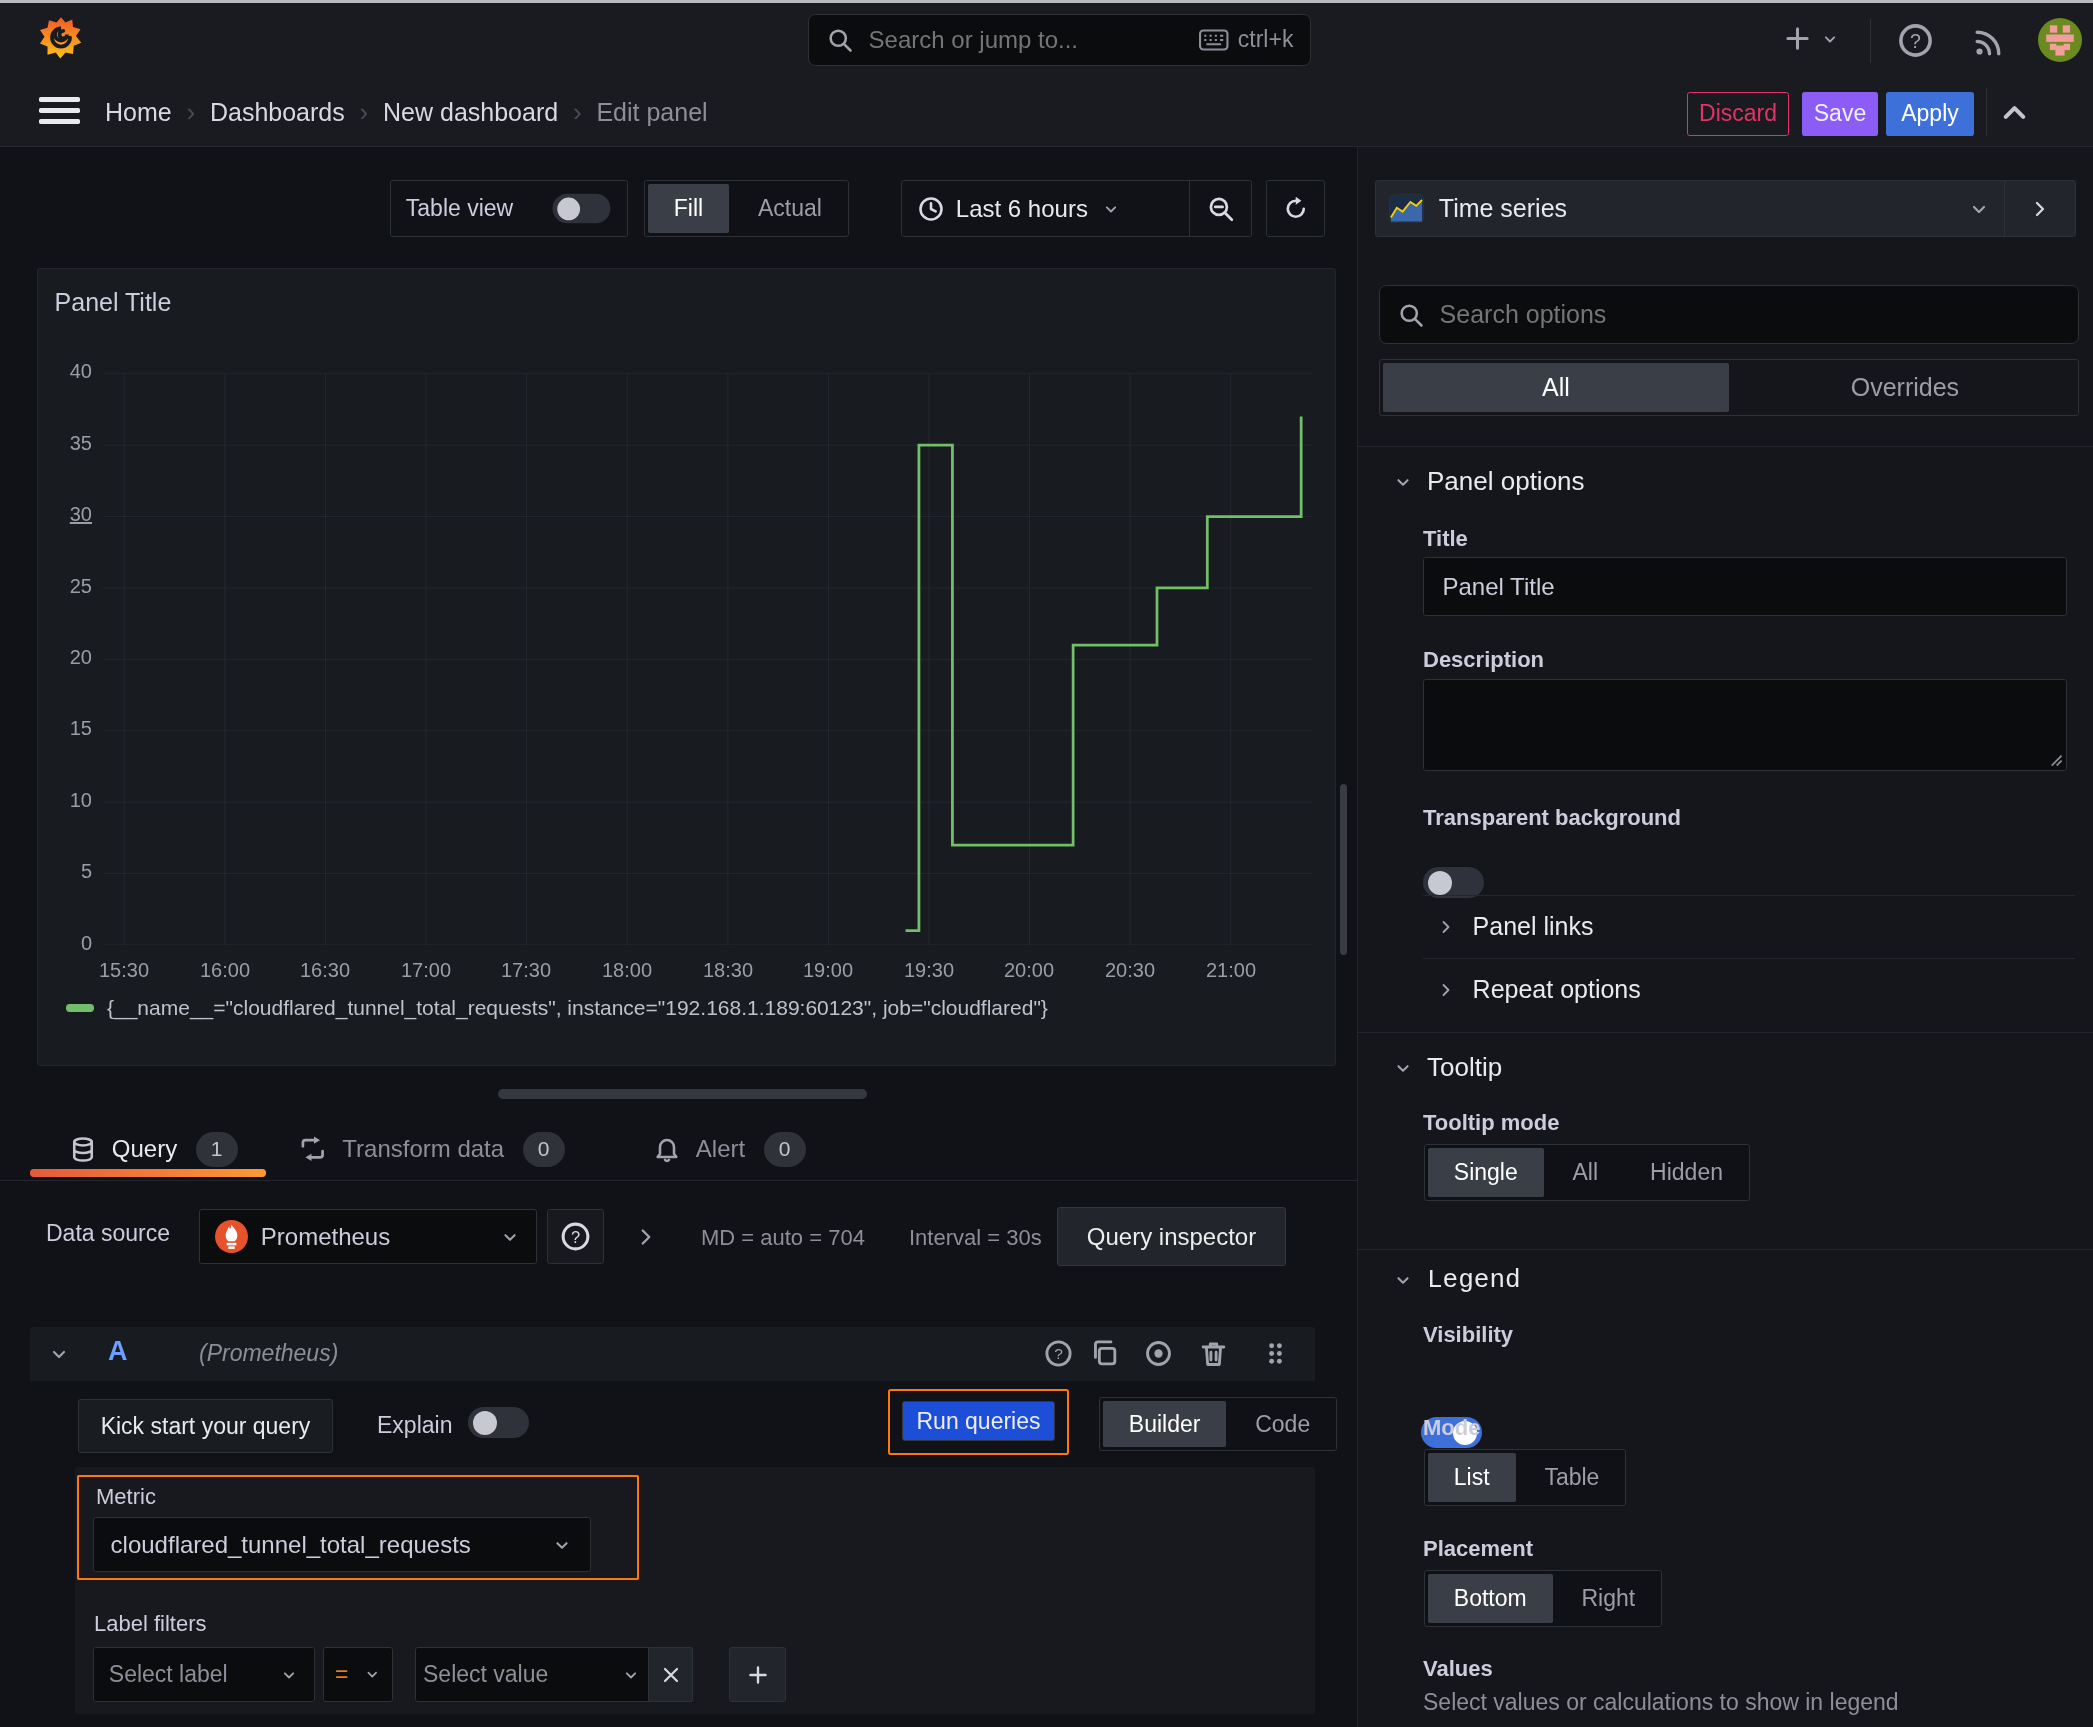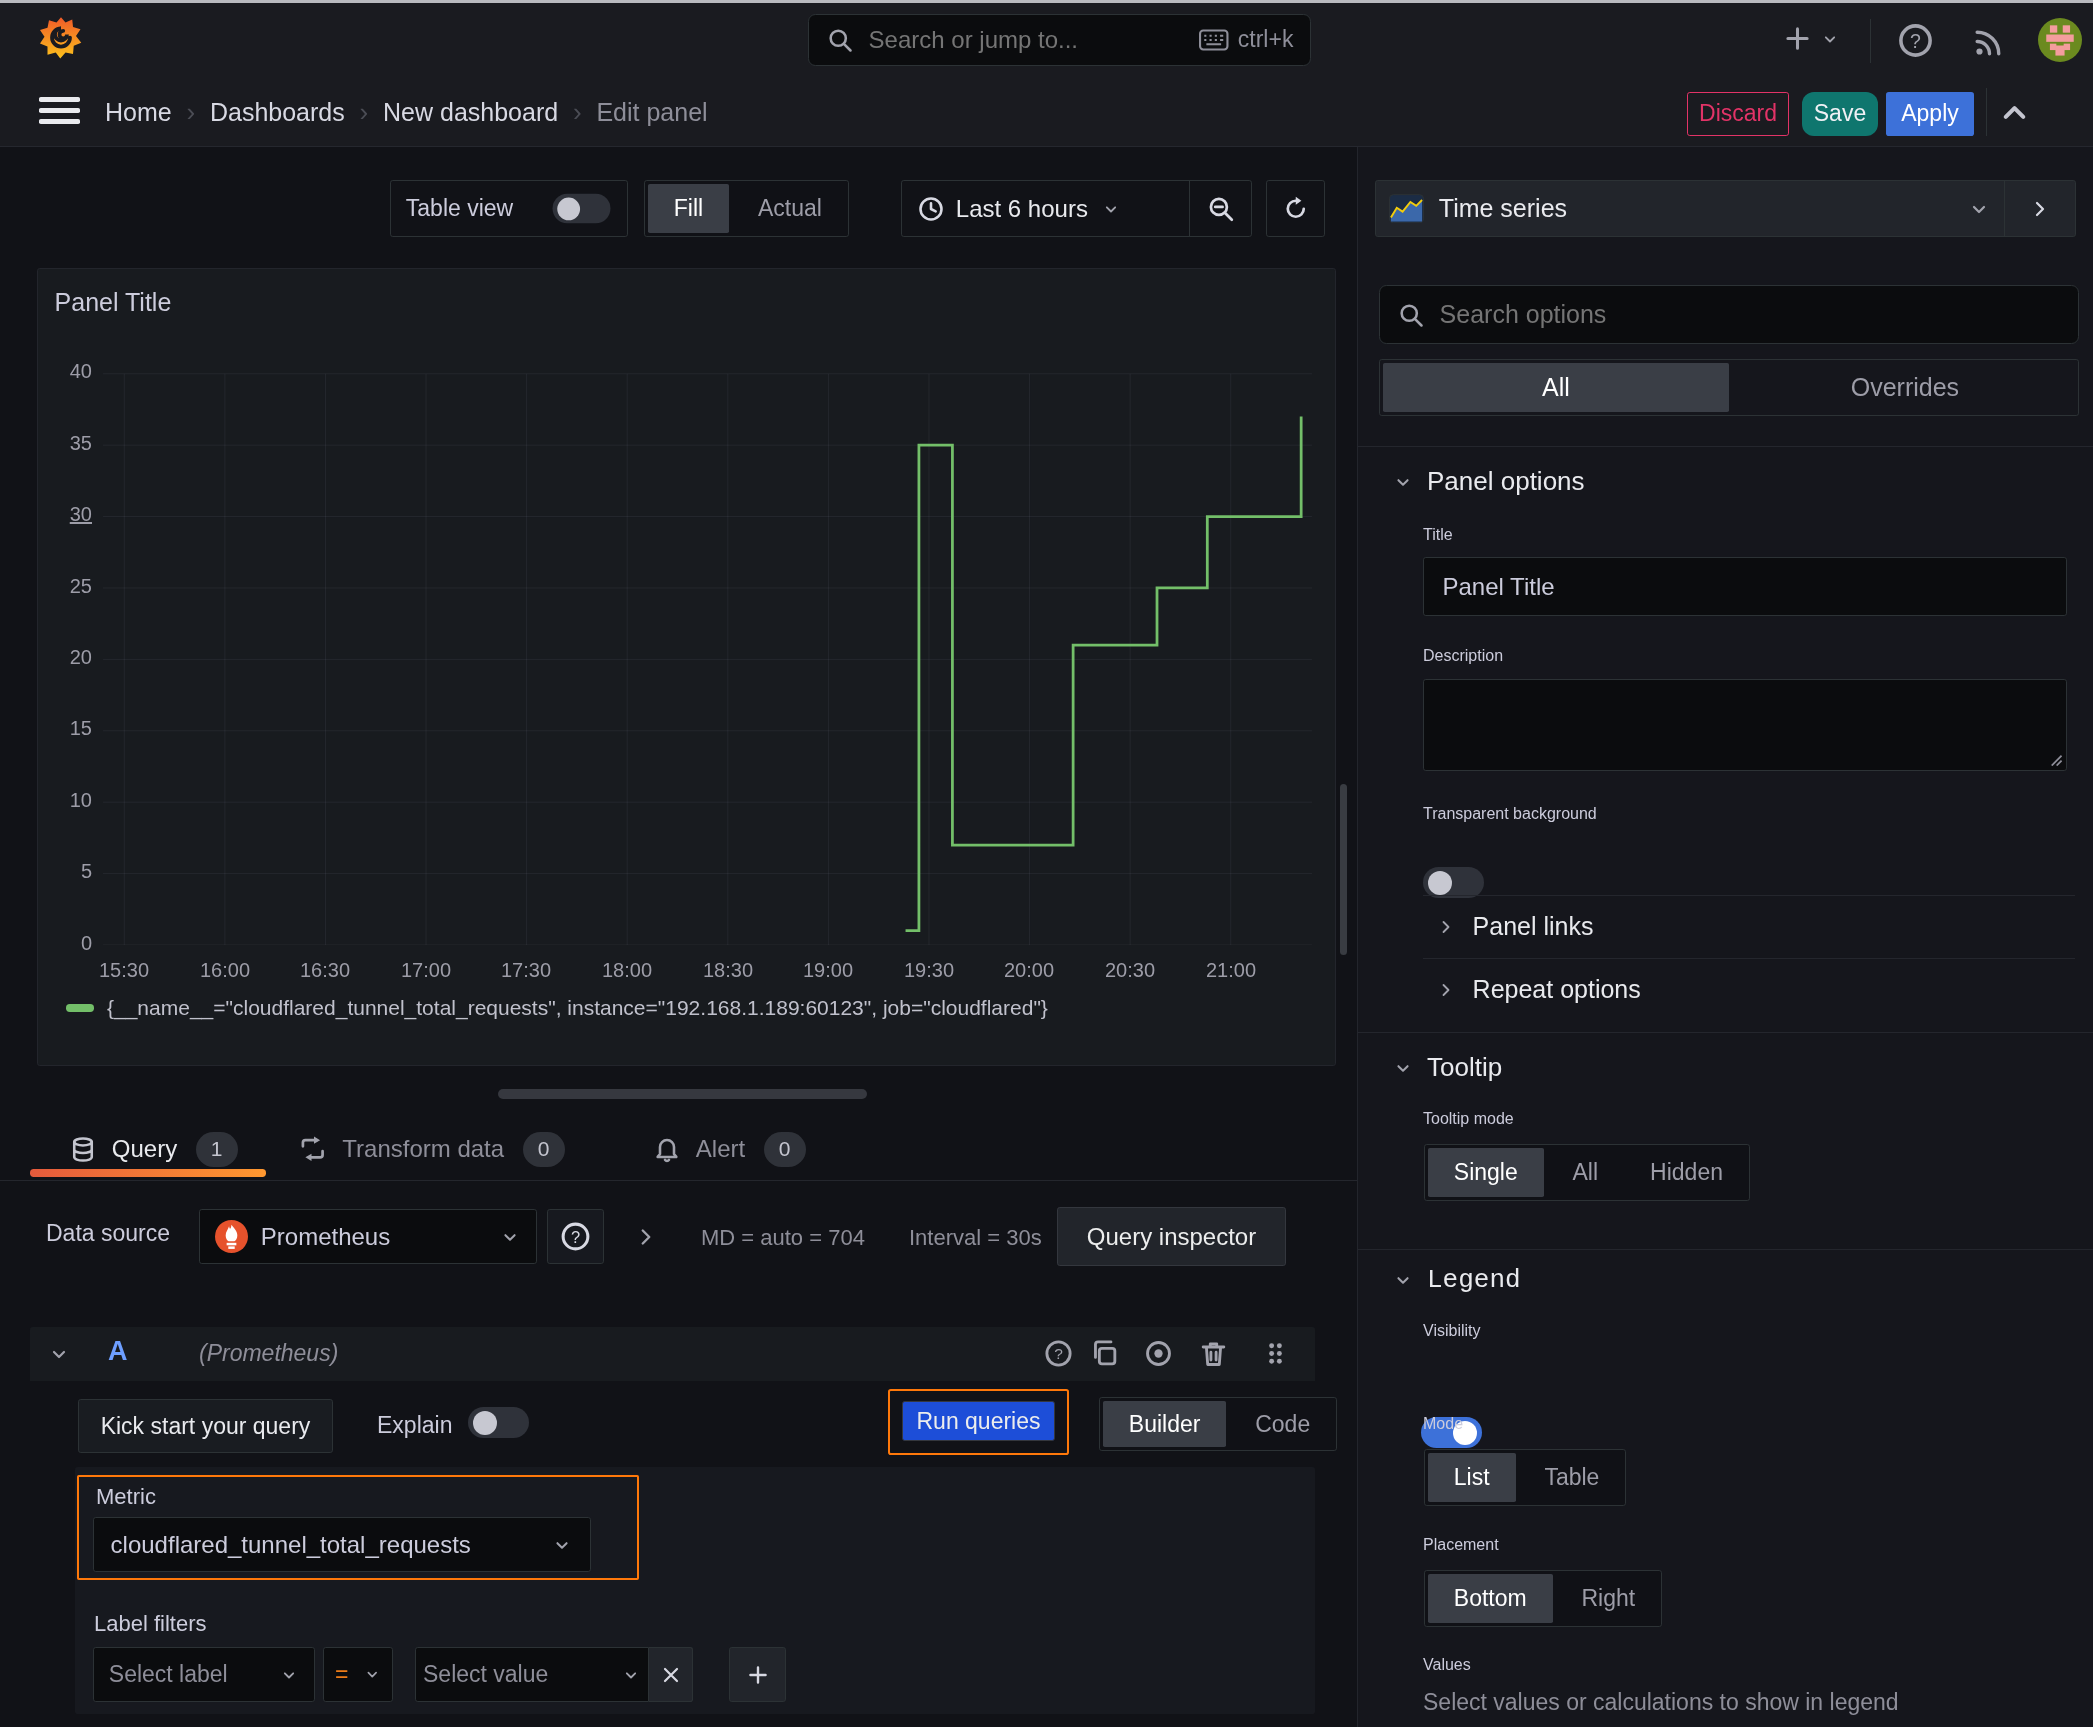--- a/index.html
+++ b/index.html
@@ -7,34 +7,34 @@
   .screen{position:relative;width:2093px;height:1728px;background:#111217;font-size:22px;}
   .abs{position:absolute;}
   .nav{background:#1a1b20;}
   .row{display:flex;align-items:center;}
   .input{background:#0b0c0e;border:0.9px solid #2c3235;border-radius:2.8px;box-sizing:border-box;}
   .rinput{border-radius:7.4px;}
   .muted{color:#8e8e99;}
   .bright{color:#e9eaee;}
   .btn{display:flex;align-items:center;justify-content:center;border-radius:2.8px;box-sizing:border-box;cursor:pointer;}
   .btn-secondary{background:#22252b;border:0.9px solid #34373e;color:#dcdde3;}
-  .btn-save{background:#0f766e;color:#f0f1f5;border-radius:12px;}
+  .btn-save{background:#8b5cf6;color:#f0f1f5;}
   .btn-apply{background:var(--blue,#3d71d9);color:#fff;}
   .btn-discard{background:transparent;border:0.9px solid var(--pink,#e23367);color:var(--pink,#e23367);}
   .seg{display:flex;align-items:stretch;border:0.9px solid #2c3235;border-radius:2.8px;background:#101116;box-sizing:border-box;}
   .seg .opt{display:flex;align-items:center;justify-content:center;padding:0 26px;color:#9d9da8;font-size:23px;}
   .seg .on{background:#3a3e46;color:#eceded;border-radius:1.8px;margin:2.8px;}
   .toggle{width:61px;height:31px;border-radius:15.7px;background:#2f323a;position:relative;box-sizing:border-box;}
   .toggle .knob{position:absolute;top:3.7px;left:4.6px;width:24px;height:24px;border-radius:50%;background:#c7c8d1;}
   .toggle.ton{background:var(--blue,#3d71d9);}
   .toggle.ton .knob{left:auto;right:4.6px;background:#fff;}
   .badge{min-width:42px;height:35px;padding:0 9.2px;border-radius:18.5px;background:#2f3239;color:#c4c5cf;display:flex;align-items:center;justify-content:center;font-size:21px;box-sizing:border-box;}
   .divider-v{width:0.9px;background:#2c3235;}
   .hr{background:#24262d;height:0.9px;}
-  .label-sm{font-size:16px;color:#ccccdc;}
+  .label-sm{font-size:22px;color:#ccccdc;font-weight:bold;}
   .heading{font-size:26px;color:#e9eaee;}
   .ytick{position:absolute;left:0;width:54px;text-align:right;font-size:20px;color:#9d9da8;}
   .xtick{position:absolute;top:690px;width:102px;text-align:center;font-size:20px;color:#9d9da8;}
   .ic{stroke:#a2a3ad;fill:none;stroke-width:2.2;stroke-linecap:round;stroke-linejoin:round;}
   .icf{fill:#a2a3ad;stroke:none;}
   .hl{border:2.8px solid var(--orange,#ff780a);box-sizing:border-box;}
   input,textarea{font-family:"Liberation Sans",sans-serif;outline:none;}
   .orange-underline{background:linear-gradient(90deg,#e55a3c,#ff9830);border-radius:3.7px;}
   .crumb-sep{color:#4b4d55;font-size:26px;padding:0 14.8px;}
 </style>

